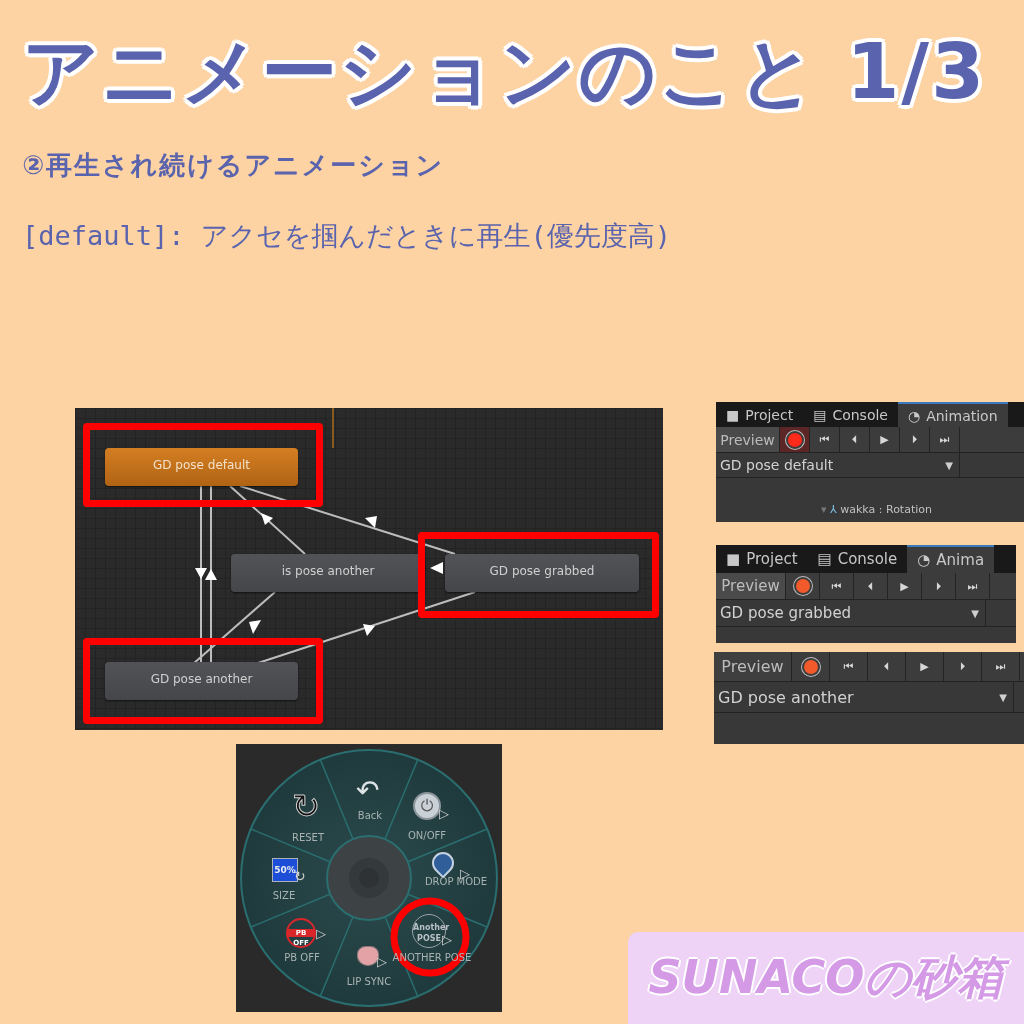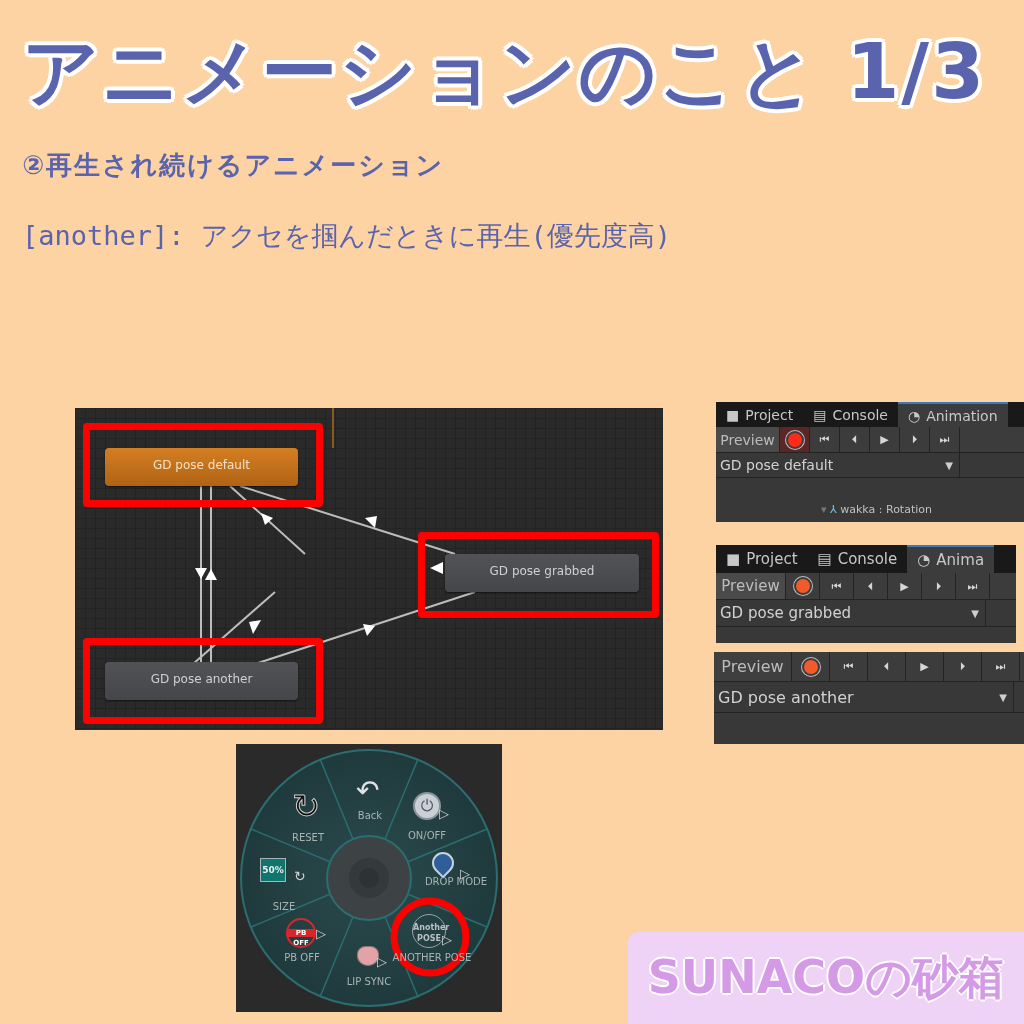--- a/index.html
+++ b/index.html
@@ -77,30 +77,31 @@
   
   .brand {
     position: absolute; left: 628px; top: 932px; width: 396px; height: 92px;
     background: #eed3f7; border-radius: 10px 0 0 0;
     display: flex; align-items: center; justify-content: center;
   }
   .brand span {
     font-size: 46px; font-weight: bold; color: #d49ae6;
     text-shadow: 2px 0 0 #fff, -2px 0 0 #fff, 0 2px 0 #fff, 0 -2px 0 #fff;
     white-space: nowrap;
+    font-style: italic;
   }
 </style>
 </head>
 <body>
 
 <div class="title">アニメーションのこと 1/3</div>
 <div class="subtitle">②再生され続けるアニメーション</div>
 
 <div class="desc">
-  <div>[another]: アクセを掴んだときに再生(優先度高)</div>
+  <div>[default]: アクセを掴んだときに再生(優先度高)</div>
 </div>
 
 <div class="graph">
   <svg class="edges" width="588" height="322">
     <line x1="258" y1="0" x2="258" y2="40" stroke="#8a5a1c" stroke-width="2"></line>
 
     <line x1="126" y1="78" x2="126" y2="256" stroke="#bdbdbd" stroke-width="2"></line>
     <line x1="136" y1="78" x2="136" y2="256" stroke="#bdbdbd" stroke-width="2"></line>
     <polygon points="120,160 132,160 126,171" fill="#fff"></polygon>
     <polygon points="130,172 142,172 136,161" fill="#fff"></polygon>
@@ -114,20 +115,21 @@
     <polygon points="355,160 368,154 368,166" fill="#fff"></polygon>
 
     <line x1="200" y1="184" x2="118" y2="256" stroke="#bdbdbd" stroke-width="2"></line>
     <polygon points="186,212 178,226 174,214" fill="#fff"></polygon>
 
     <line x1="180" y1="256" x2="400" y2="184" stroke="#bdbdbd" stroke-width="2"></line>
     <polygon points="300,218 292,228 288,216" fill="#fff"></polygon>
   </svg>
 
   <div class="node default" style="left:30px; top:40px; width:193px;">GD pose default</div>
+  <div class="node" style="left:156px; top:146px; width:194px;">is pose another</div>
   <div class="node" style="left:370px; top:146px; width:194px;">GD pose grabbed</div>
   <div class="node" style="left:30px; top:254px; width:193px;">GD pose another</div>
 
   <div class="hl" style="left:8px; top:15px; width:240px; height:84px;"></div>
   <div class="hl" style="left:343px; top:124px; width:241px; height:86px;"></div>
   <div class="hl" style="left:8px; top:230px; width:240px; height:86px;"></div>
 </div>
 
 <div class="anim" style="left:716px; top:402px; width:308px; height:120px;">
   <div class="tabbar">
@@ -307,23 +309,23 @@
     <span class="rlabel" style="left:28px;top:40px;">LIP SYNC</span>
   </div>
 
   <div style="position:absolute;left:44px;top:168px;width:64px;height:56px;">
     <span style="position:absolute;left:6px;top:6px;width:30px;height:30px;border-radius:50%;border:2px solid #d9262b;color:#fff;font-size:7px;font-weight:bold;text-align:center;line-height:10px;padding-top:8px;background:linear-gradient(transparent 35%,#d9262b 35%,#d9262b 65%,transparent 65%);">PB OFF</span>
     <span style="position:absolute;left:36px;top:14px;font-size:13px;color:#d0d0d0;">▷</span>
     <span class="rlabel" style="left:22px;top:40px;">PB OFF</span>
   </div>
 
   <div style="position:absolute;left:24px;top:108px;width:64px;height:56px;">
-    <span style="position:absolute;left:0;top:6px;width:26px;height:24px;background:#0f766e;border:1px solid #aab3ba;color:#e9edf0;font-size:9px;font-weight:bold;text-align:center;line-height:22px;">50%</span>
+    <span style="position:absolute;left:12px;top:6px;width:26px;height:24px;background:#1d4ed8;border:1px solid #aab3ba;color:#e9edf0;font-size:9px;font-weight:bold;text-align:center;line-height:22px;">50%</span>
     <span style="position:absolute;left:34px;top:16px;font-size:14px;color:#d0d0d0;">↻</span>
-    <span class="rlabel" style="left:24px;top:49px;">SIZE</span>
+    <span class="rlabel" style="left:24px;top:38px;">SIZE</span>
   </div>
 
   <div style="position:absolute;left:44px;top:44px;width:60px;height:56px;">
     <span style="position:absolute;left:12px;top:-2px;font-size:34px;color:#111;-webkit-text-stroke:1px #cfcfcf;">↻</span>
     <span class="rlabel" style="left:28px;top:44px;">RESET</span>
   </div>
 </div>
 
 <div class="brand">
   <span>SUNACOの砂箱</span>

